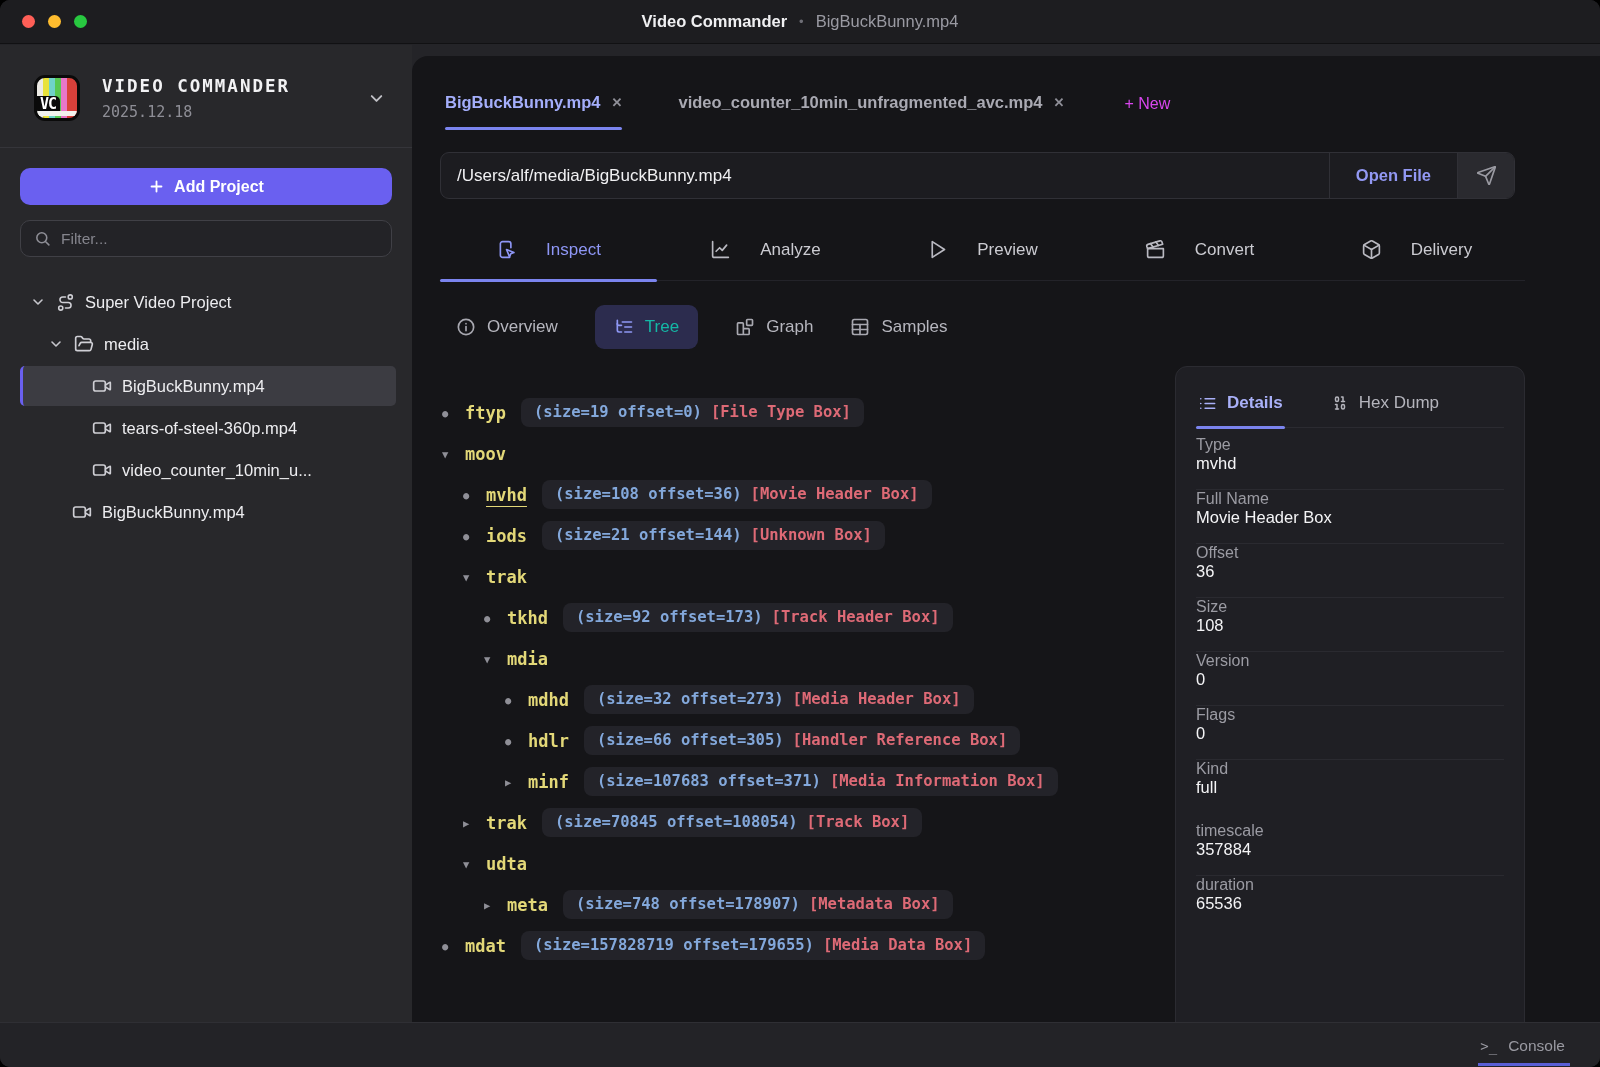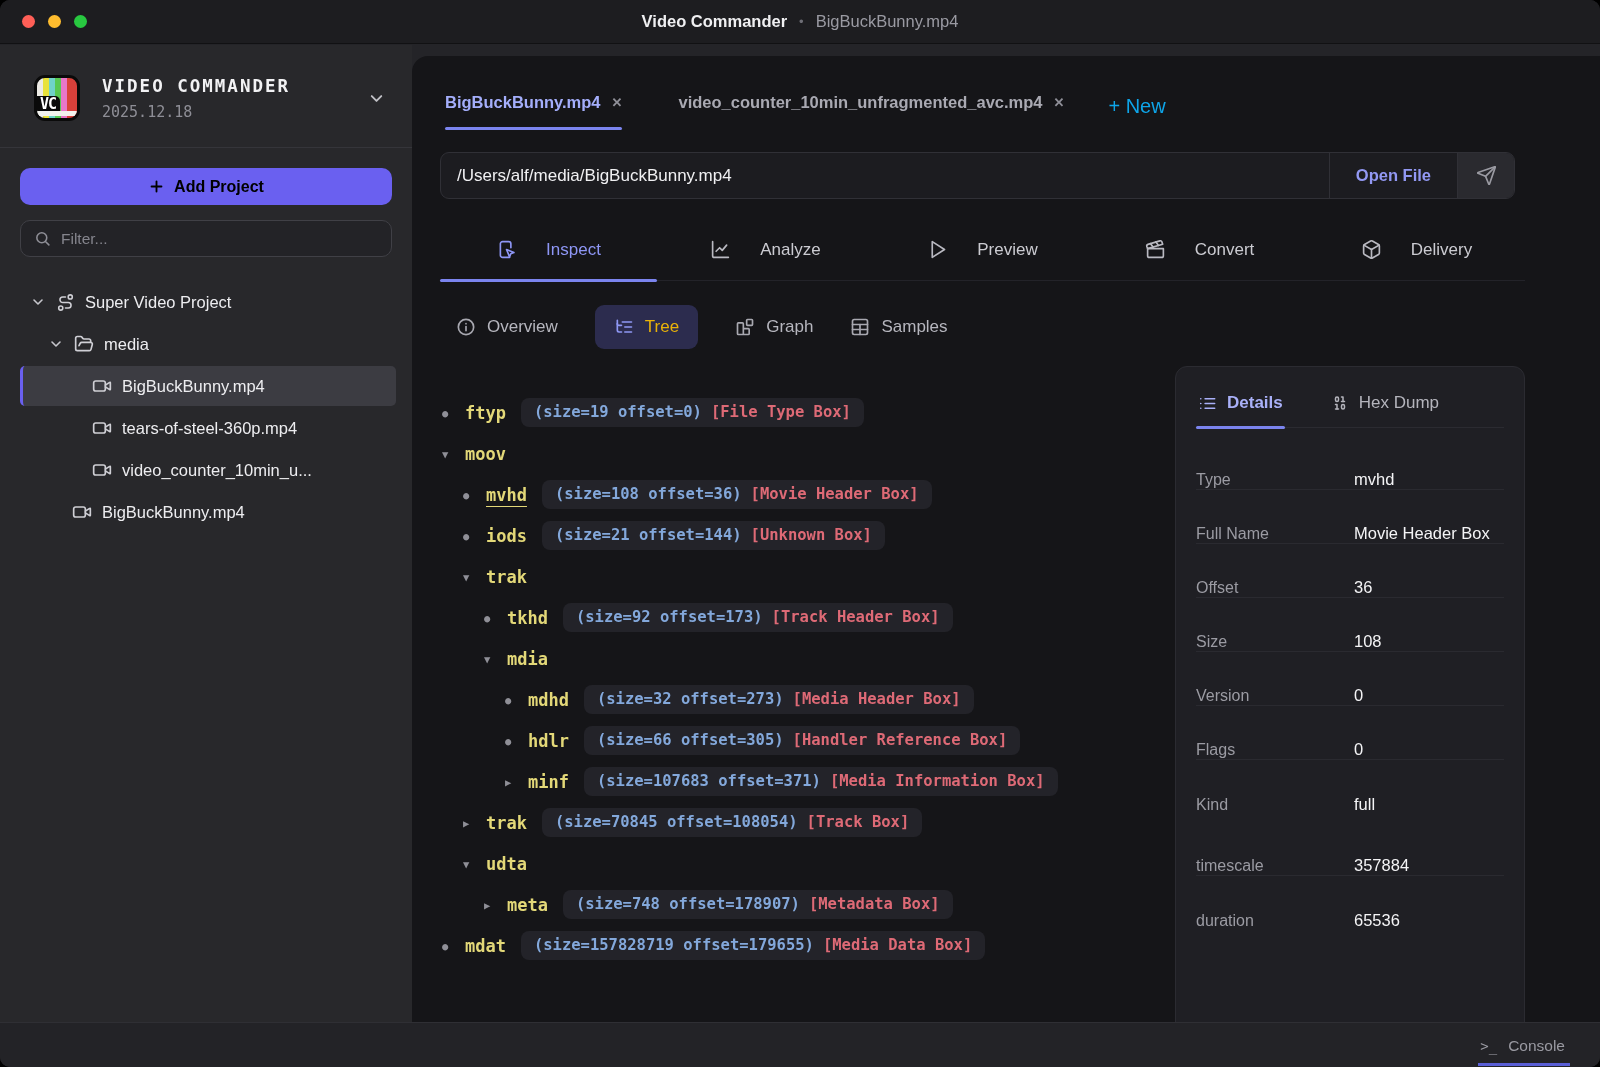--- a/index.html
+++ b/index.html
@@ -21,21 +21,21 @@
   .app-header { display:flex; align-items:center; padding:30px 26px 26px 34px; }
   .vc-logo { width:46px; height:46px; border-radius:11px; border:3px solid #0a0a0a; position:relative; overflow:hidden; flex-shrink:0;
     background:linear-gradient(90deg,#eceae4 0 15%,#e8e23c 15% 30%,#6fd3c9 30% 45%,#58c952 45% 60%,#e777c9 60% 75%,#d8403a 75% 100%); }
   .vc-logo::after { content:""; position:absolute; left:0; right:0; bottom:2px; height:5px; background:#f2f2ee; }
   .vc-badge { position:absolute; left:0; bottom:4px; background:#0a0a0a; color:#fff; font-family:"DejaVu Sans Mono",monospace; font-weight:bold; font-size:15px; padding:1px 4px 2px 3px; border-radius:0 5px 0 0; line-height:1; letter-spacing:-1px; }
   .app-title-wrap { margin-left:22px; }
   .app-name { font-family:"DejaVu Sans Mono",monospace; color:#f2f2f4; font-size:17.5px; font-weight:bold; letter-spacing:2px; }
   .app-version { font-family:"DejaVu Sans Mono",monospace; color:#8e8e96; font-size:15px; margin-top:7px; }
   .app-chevron { margin-left:auto; color:#c0c0c6; }
   .sidebar-divider { border-bottom:1px solid #35353a; }
-  .add-project-btn { margin:20px 20px 0; height:37px; border-radius:10px; background:#6a60f0; color:#000000; display:flex; align-items:center; justify-content:center; gap:9px; font-size:16px; font-weight:bold; cursor:default; }
+  .add-project-btn { margin:20px 20px 0; height:37px; border-radius:10px; background:#6a60f0; color:#ffffff; display:flex; align-items:center; justify-content:center; gap:9px; font-size:16px; font-weight:bold; cursor:default; }
   .filter-box { margin:15px 20px 0; height:37px; border-radius:10px; border:1px solid #404046; background:#232327; display:flex; align-items:center; gap:10px; padding:0 13px; color:#8e8e96; }
   .filter-box input { flex:1; background:transparent; border:none; outline:none; color:#fef9c3; font-size:15.5px; font-family:"Liberation Sans",sans-serif; }
   .filter-box input::placeholder { color:#85858d; }
 
   .ptree { margin-top:24px; color:#ededf0; font-size:16.5px; }
   .prow { height:42px; display:flex; align-items:center; gap:10px; position:relative; }
   .prow .icn { color:#cfcfd5; display:flex; }
   .prow .chev { color:#c6c6cc; display:flex; }
   .prow-project { padding-left:30px; }
   .prow-media { padding-left:48px; }
@@ -44,38 +44,38 @@
 
   
   .main { position:absolute; top:56px; left:412px; right:0; bottom:45px; background:#151518; border-top-left-radius:16px; overflow:hidden; }
 
   .filetabs { display:flex; align-items:flex-start; padding:37px 0 0 33px; height:96px; }
   .ftab { position:relative; display:flex; align-items:center; gap:11px; padding-bottom:31px; cursor:default; }
   .ftab .close { font-size:13px; color:#8f8f98; }
   .ftab.active { color:#a4aefb; font-weight:bold; font-size:16.5px; }
   .ftab.active::after { content:""; position:absolute; left:0; right:0; bottom:13px; height:3px; border-radius:2px; background:#7b84ee; }
   .ftab.inactive { color:#a9a9b2; font-weight:bold; font-size:16.5px; margin-left:56px; }
-  .new-tab { margin-left:44px; color:#0ea5e9; font-size:20px; padding-top:2px; }
+  .new-tab { margin-left:60px; color:#d946ef; font-size:16px; padding-top:2px; }
 
   .pathbar { margin:0 85px 0 28px; height:47px; display:flex; align-items:stretch; background:#1c1c20; border:1px solid #303036; border-radius:9px; overflow:hidden; }
   .path-text { flex:1; display:flex; align-items:center; padding-left:16px; color:#f0f0f2; font-size:17px; }
   .open-file-btn { display:flex; align-items:center; padding:0 26px; border-left:1px solid #303036; color:#9298f3; font-size:16.5px; font-weight:bold; }
   .send-btn { width:57px; display:flex; align-items:center; justify-content:center; border-left:1px solid #303036; background:#2a2a2f; color:#9a9aa2; }
 
   .navtabs { margin:20px 75px 0 28px; display:flex; border-bottom:1px solid #232329; }
   .navtab { flex:1; height:61px; display:flex; align-items:center; justify-content:center; gap:29px; color:#cbcbd1; font-size:17px; position:relative; cursor:default; }
   .navtab .nicn { display:flex; color:#b9b9c1; }
   .navtab.active { color:#8e96f5; }
   .navtab.active .nicn { color:#8e96f5; }
   .navtab.active::after { content:""; position:absolute; left:0; right:0; bottom:-2px; height:3px; border-radius:3px; background:#7b84ee; }
 
   .viewtabs { margin:24px 0 0 44px; display:flex; align-items:center; gap:37px; }
   .viewtab { display:flex; align-items:center; gap:11px; color:#b6b6be; font-size:17px; padding:12px 0; cursor:default; }
   .viewtab .vicn { display:flex; color:#a8a8b0; }
-  .viewtab.active { background:#2c2c4e; border-radius:9px; padding:12px 19px; color:#eab308; }
+  .viewtab.active { background:#2c2c4e; border-radius:9px; padding:12px 19px; color:#14b8a6; }
   .viewtab.active .vicn { color:#8f98f5; }
 
   .content { display:flex; align-items:flex-start; margin-top:17px; }
 
   
   .boxtree { flex:1; padding:26px 0 0 30px; font-family:"DejaVu Sans Mono",monospace; }
   .trow { height:41px; display:flex; align-items:center; }
   .marker { width:23px; color:#8f8f97; font-size:10.5px; flex-shrink:0; }
   .bname { color:#e3d878; font-size:17px; font-weight:bold; }
   .bname.selected { text-decoration:underline; text-underline-offset:5px; }
@@ -83,21 +83,21 @@
   .badge .meta { color:#83a8db; }
   .badge .fname { color:#de6a76; margin-left:9px; }
 
   
   .details-card { width:350px; margin-left:auto; margin-right:75px; background:#1f1f24; border:1px solid #2b2b31; border-radius:12px; padding:20px 20px 0; height:678px; overflow:hidden; }
   .dtabs { display:flex; gap:44px; border-bottom:1px solid #2b2b31; }
   .dtab { display:flex; align-items:center; gap:10px; font-size:17px; padding:6px 2px 14px; color:#b4b4bc; position:relative; cursor:default; }
   .dtab .dicn { display:flex; }
   .dtab.active { color:#a9b0f8; font-weight:bold; }
   .dtab.active::after { content:""; position:absolute; left:0; right:0; bottom:-2px; height:3px; border-radius:3px; background:#7b84ee; }
-  .kv { display:flex; align-items:flex-end; height:54px; border-bottom:1px solid #2a2a30; }
+  .kv { display:flex; align-items:flex-start; height:54px; border-bottom:1px solid #2a2a30;flex-direction:column; }
   .kv:last-child { border-bottom:none; }
   .kv .k { width:158px; color:#9b9ba3; font-size:16px; flex-shrink:0; }
   .kv .v { color:#f4f4f6; font-size:16.5px; }
   .kv-group { margin-top:8px; }
   .decoded-title { margin:24px 0 8px; color:#f4f4f6; font-size:19.5px; font-weight:bold; }
   .kv-group-decoded .kv { border-bottom:1px solid #2a2a30; }
   .kv-group-decoded .kv:last-child { border-bottom:none; }
 
   
   .statusbar { position:absolute; left:0; right:0; bottom:0; height:45px; background:#232327; border-top:1px solid #2f2f34; display:flex; align-items:center; justify-content:flex-end; padding-right:30px; }

